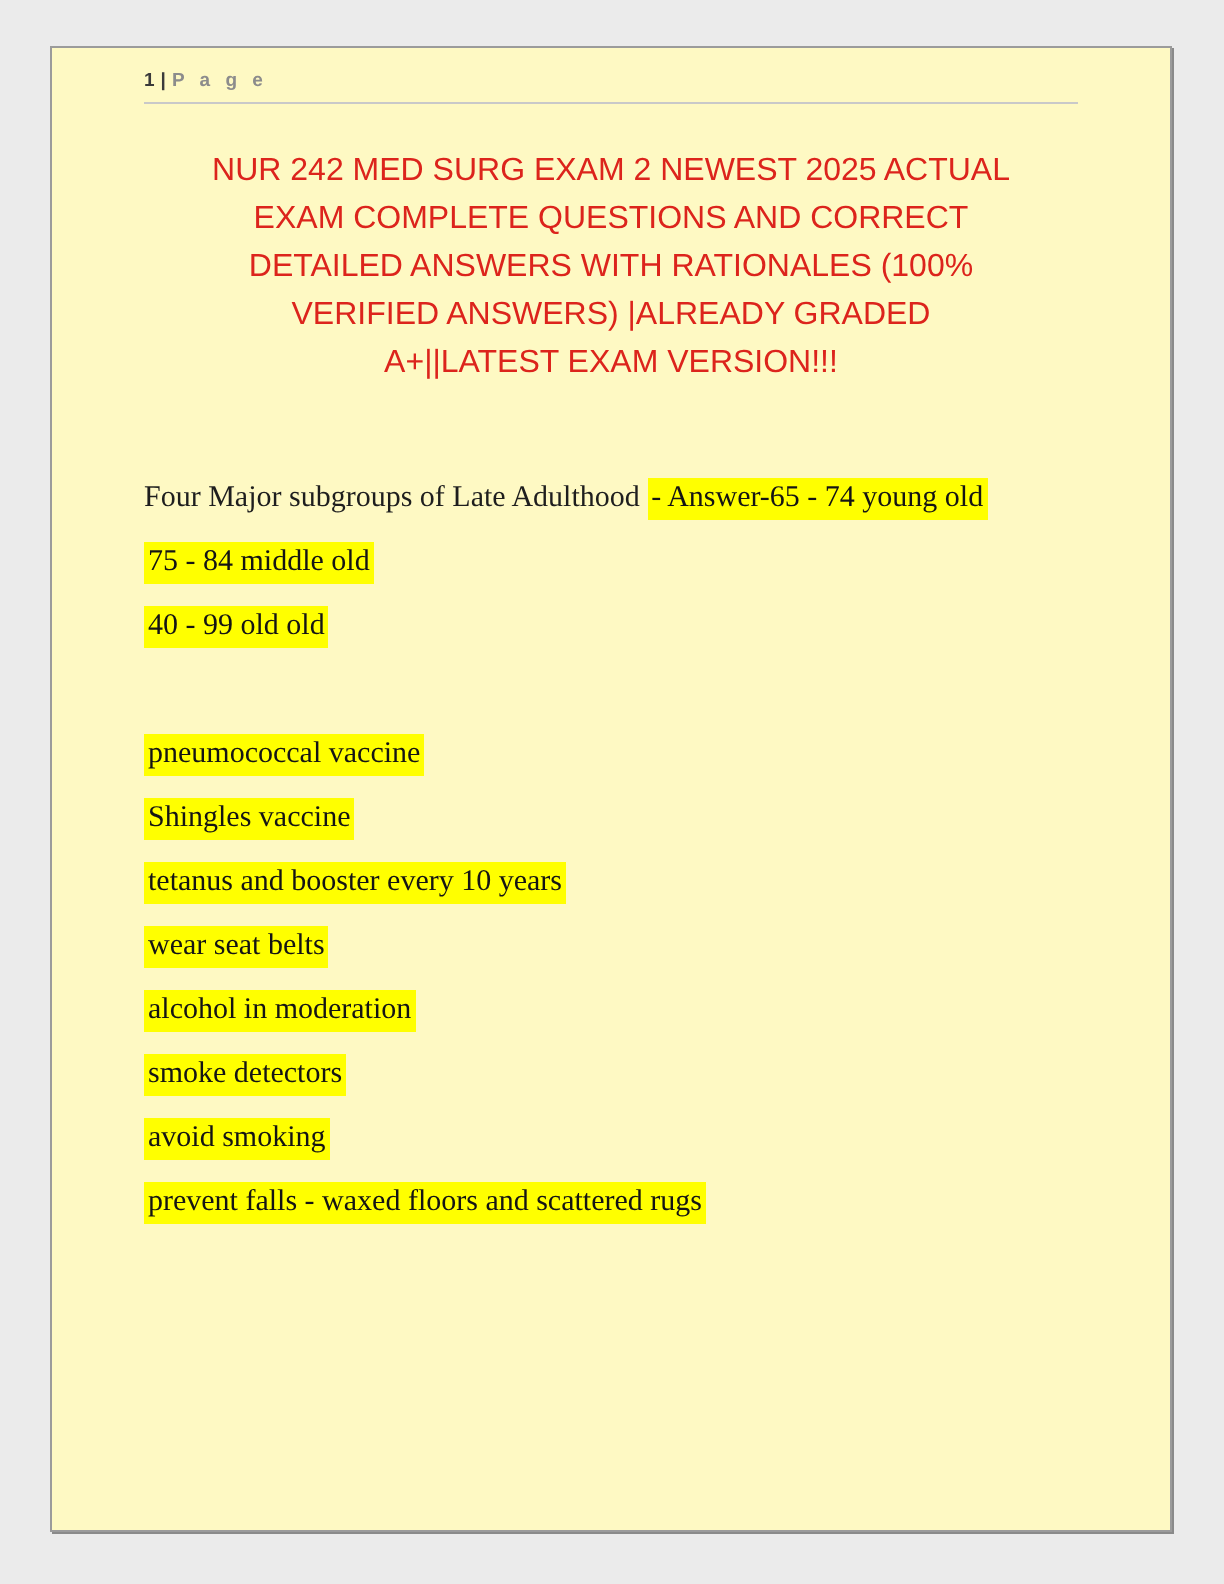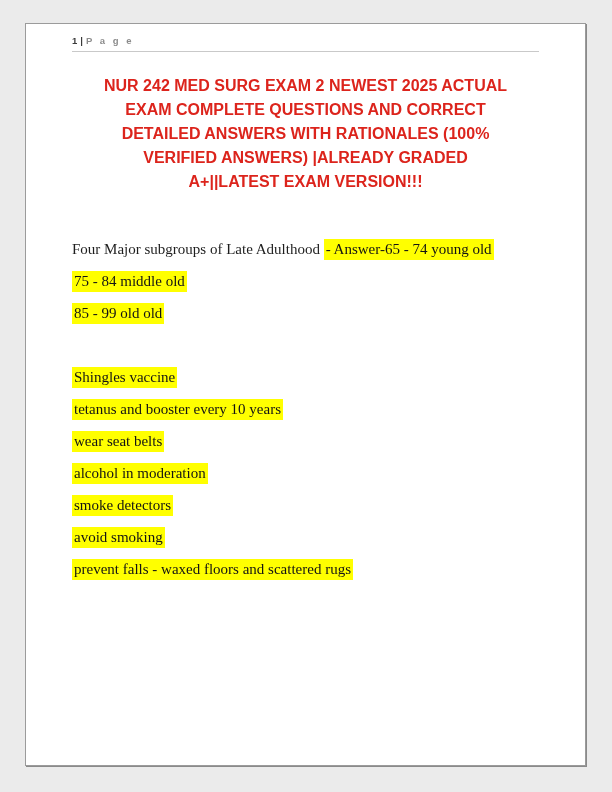--- a/index.html
+++ b/index.html
@@ -13,21 +13,21 @@
     position: relative;
     font-family: "Liberation Sans", sans-serif;
     overflow: hidden;
   }
   .page {
     position: absolute;
     left: 25px;
     top: 23px;
     width: 561px;
     height: 743px;
-    background: #ffffff;
+    background: #fef9c3;
     border: 1px solid #9b9b9b;
     box-shadow: 1px 1px 0 #8a8a8a;
     box-sizing: border-box;
   }
   .content {
     position: absolute;
     left: 46px;   
     right: 46px;
     top: 10px;
   }
@@ -50,21 +50,21 @@
   .header-row .plabel {
     color: #8c8c8c;
     font-weight: bold;
     letter-spacing: 2.5px;
   }
   .doc-title {
     margin-top: 22px;
     margin-bottom: 42px;
     font-size: 16px;
     line-height: 24px;
-    font-weight: bold;
+    font-weight: normal;
     color: var(--title-color, #dc241c);
     text-align: center;
     white-space: pre-line;
   }
   .doc-body p {
     margin: 0 0 6px 0;
     font-size: 15px;
     line-height: 26px;
     min-height: 26px;
     color: #1e1e1e;
@@ -88,22 +88,23 @@
 
     <div class="doc-title">NUR 242 MED SURG EXAM 2 NEWEST 2025 ACTUAL
 EXAM COMPLETE QUESTIONS AND CORRECT
 DETAILED ANSWERS WITH RATIONALES (100%
 VERIFIED ANSWERS) |ALREADY GRADED
 A+||LATEST EXAM VERSION!!!</div>
 
     <div class="doc-body">
         <p><span>Four Major subgroups of Late Adulthood </span><span class="hl">- Answer-65 - 74 young old</span></p>
         <p><span class="hl">75 - 84 middle old</span></p>
-        <p><span class="hl">85 - 99 old old</span></p>
+        <p><span class="hl">40 - 99 old old</span></p>
         <p></p>
+        <p><span class="hl">pneumococcal vaccine</span></p>
         <p><span class="hl">Shingles vaccine</span></p>
         <p><span class="hl">tetanus and booster every 10 years</span></p>
         <p><span class="hl">wear seat belts</span></p>
         <p><span class="hl">alcohol in moderation</span></p>
         <p><span class="hl">smoke detectors</span></p>
         <p><span class="hl">avoid smoking</span></p>
         <p><span class="hl">prevent falls - waxed floors and scattered rugs</span></p>
       </div>
 
   </div>

